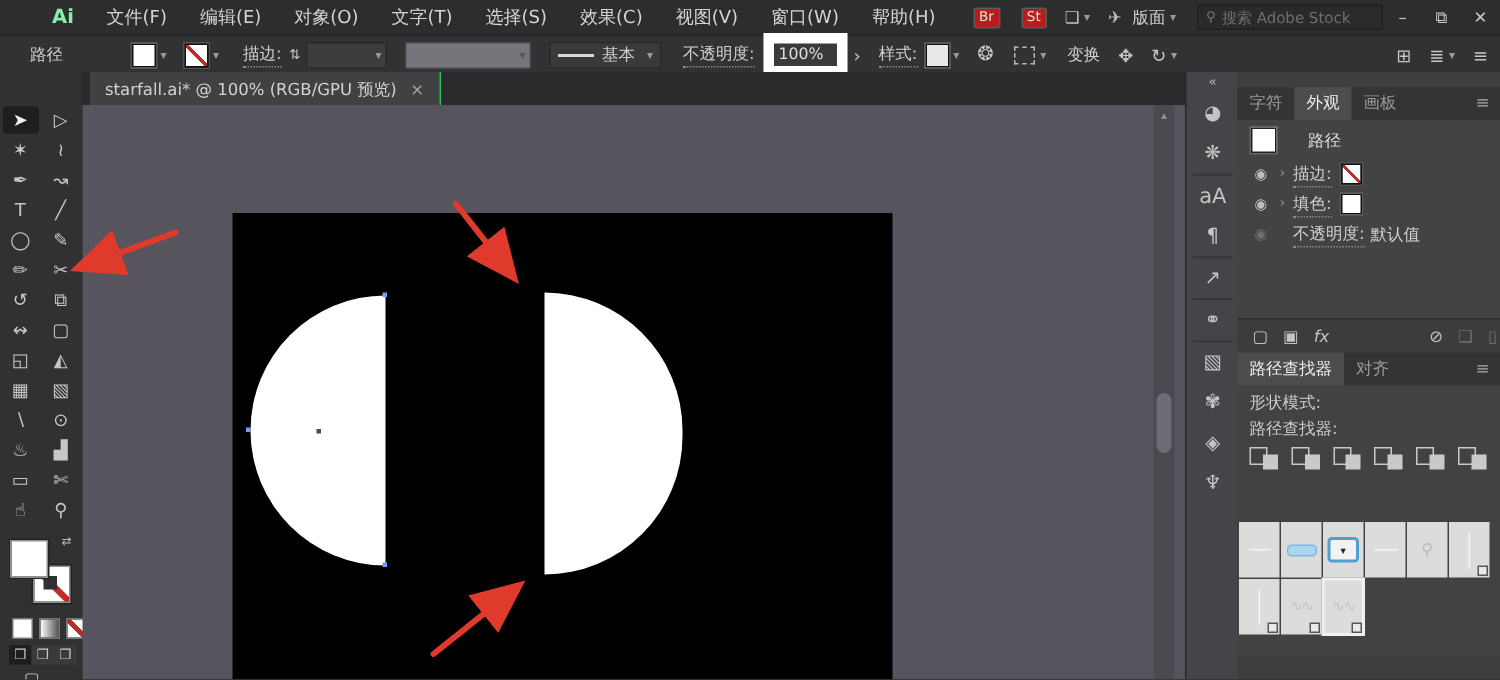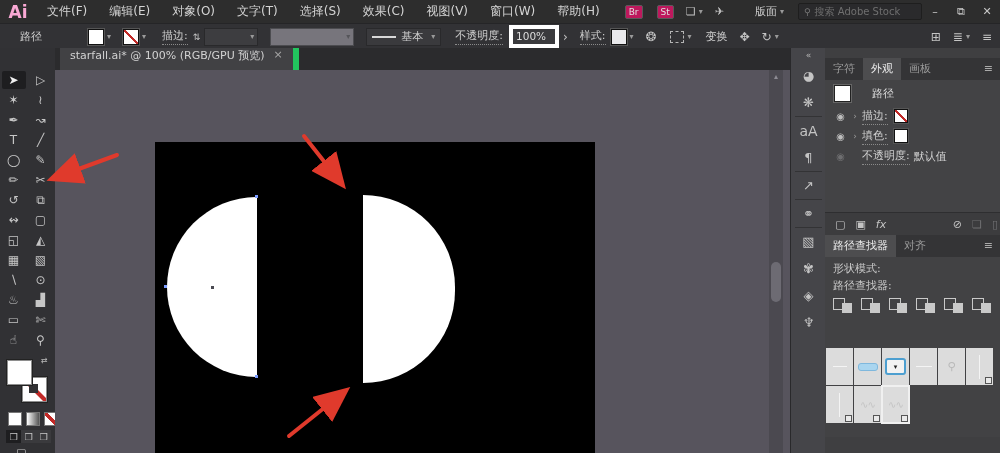--- a/index.html
+++ b/index.html
@@ -2,23 +2,23 @@
 <html><head>
 <meta charset="utf-8">
 <style>
   html,body{margin:0;padding:0;background:#222;}
   #app{position:relative;width:1000px;height:453px;overflow:hidden;
        font-family:"DejaVu Sans","Liberation Sans",sans-serif;
        -webkit-font-smoothing:antialiased;user-select:none;}
   
   #menubar{position:absolute;left:0;top:0;width:1000px;height:23px;background:#2d2d2d;
            display:flex;align-items:center;font-size:12px;color:#d4d4d4;}
-  .ai-logo{width:36px;text-align:center;color:#f9a8d4;font-weight:bold;font-size:17px;}
+  .ai-logo{width:36px;text-align:center;color:#86efac;font-weight:bold;font-size:13px;margin-left:24px;}
   .menu-item{padding:0 11px;line-height:23px;cursor:default;}
-  .mb-badge{background:#be185d;color:#e0e0e0;font-size:9px;border-radius:2px;
+  .mb-badge{background:#b91c1c;color:#e0e0e0;font-size:9px;border-radius:2px;
             padding:1px 3px;margin-left:14px;border:1px solid #5a5a5a;}
   .mb-ic{color:#c0c0c0;font-size:11px;margin-left:12px;}
   .chev{color:#9a9a9a;font-size:8px;margin-left:3px;}
   .ws-group{margin-left:auto;display:flex;align-items:center;}
   .ws-label{font-size:11px;color:#cfcfcf;}
   .searchbox{display:flex;align-items:center;gap:4px;width:112px;height:15px;
              background:#2a2a2c;border:1px solid #1e1e1e;border-radius:2px;
              margin-left:14px;padding:0 5px;}
   .searchbox .ph{font-size:10px;color:#6f6f6f;white-space:nowrap;}
   .searchbox .sic{font-size:9px;color:#777;}
@@ -33,29 +33,29 @@
       box-shadow:0 0 0 1px #555;margin-left:12px;}
   .sw.none{background:linear-gradient(to top right,#fff 44%,#c22a28 45%,#c22a28 55%,#fff 56%);}
   .cb-select{display:inline-flex;align-items:center;justify-content:flex-end;width:46px;height:16px;
              background:#3d3d40;border:1px solid #29292b;margin-left:4px;padding:0 3px;}
   .cb-wide{display:inline-flex;align-items:center;justify-content:flex-end;width:76px;height:16px;
            background:#77757c;border:1px solid #4c4c50;margin-left:12px;padding:0 3px;}
   .cb-brush{display:inline-flex;align-items:center;gap:5px;height:16px;background:#3a3a3d;
             border:1px solid #29292b;margin-left:12px;padding:0 5px;}
   .brushline{display:inline-block;width:24px;height:2px;background:#d8d8d8;}
   .valbox{display:inline-block;width:36px;height:15px;line-height:15px;background:#3a3a3d;
-          border:4px solid #ffffff;margin-left:6px;padding:0 3px;font-size:10.5px;color:#ddd;}
+          border:7px solid #ffffff;margin-left:6px;padding:0 3px;font-size:10.5px;color:#ddd;}
   .dashed-sq{display:inline-block;width:12px;height:10px;border:1px dashed #b5b5b5;margin-left:14px;}
   .cb-ic{color:#c5c5c5;font-size:12px;margin-left:12px;}
   .cb-right{margin-left:auto;display:flex;align-items:center;margin-right:8px;}
   
   #tabbar{position:absolute;left:55px;top:48px;width:735px;height:22px;background:#2b2b2d;
           border-bottom:1px solid #1d1d1f;display:flex;align-items:flex-end;}
-  .doc-tab{display:flex;gap:9px;height:22px;margin-left:5px;padding:0 10px;
-           background:#414144;font-size:11px;color:#d2d2d2;border-right:6px solid #22c55e;}
+  .doc-tab{display:flex;align-items:center;gap:9px;height:22px;margin-left:5px;padding:0 10px;
+           background:#414144;font-size:11px;color:#d2d2d2;border-right:1px solid #22c55e;}
   .doc-close{color:#a5a5a5;font-size:11px;}
   
   #toolpanel{position:absolute;left:0;top:48px;width:55px;height:405px;background:#313134;
              border-right:1px solid #232325;}
   .tool-grid{position:absolute;left:0;top:22px;width:55px;display:grid;
              grid-template-columns:27px 27px;grid-auto-rows:20px;justify-items:center;
              align-items:center;color:#c6c6c6;font-size:12px;}
   .tool{width:24px;height:18px;display:flex;align-items:center;justify-content:center;border-radius:2px;}
   .tool.active{background:#1e1e20;color:#f0f0f0;}
   .fillstroke{position:absolute;left:7px;top:312px;width:44px;height:46px;}

